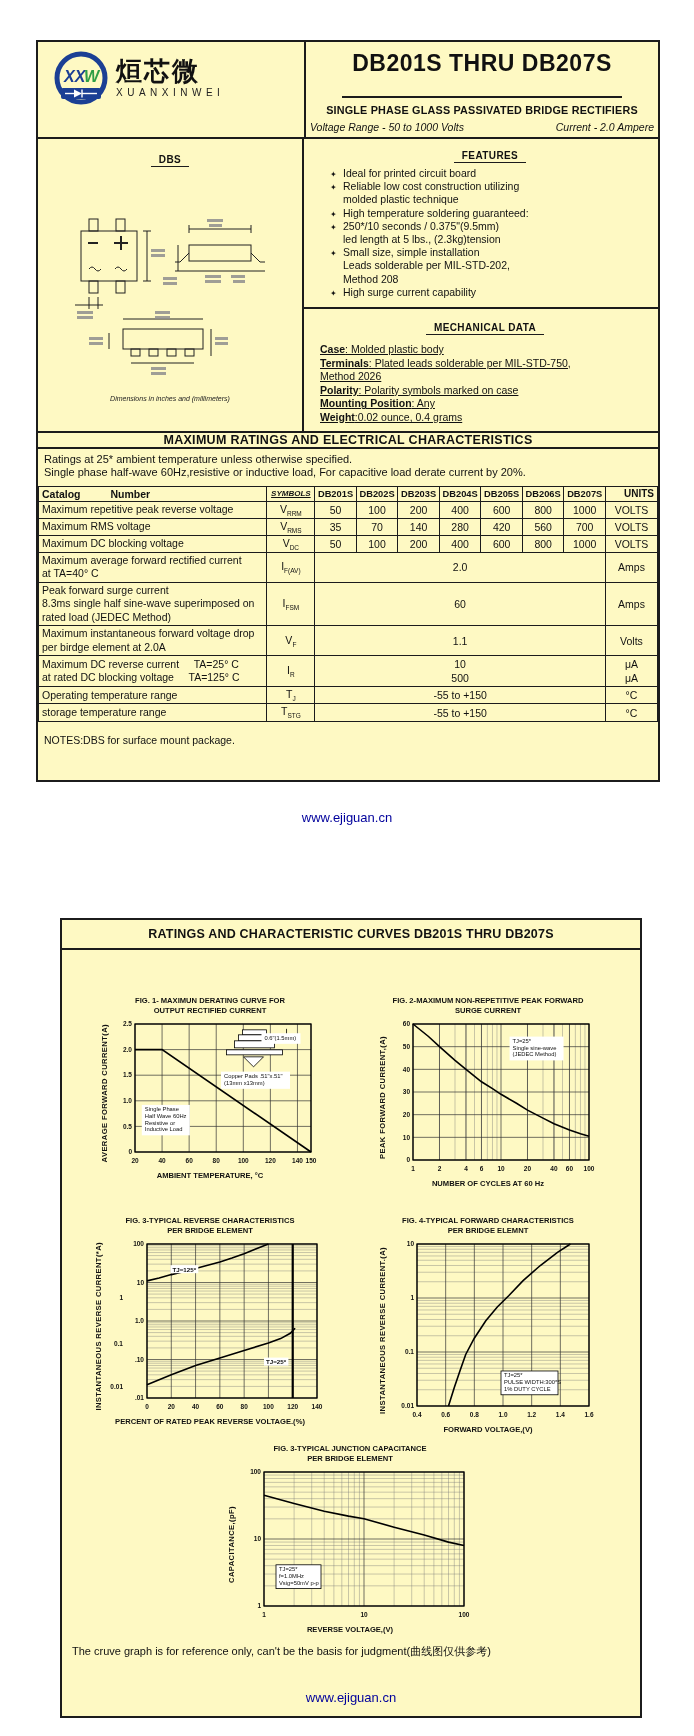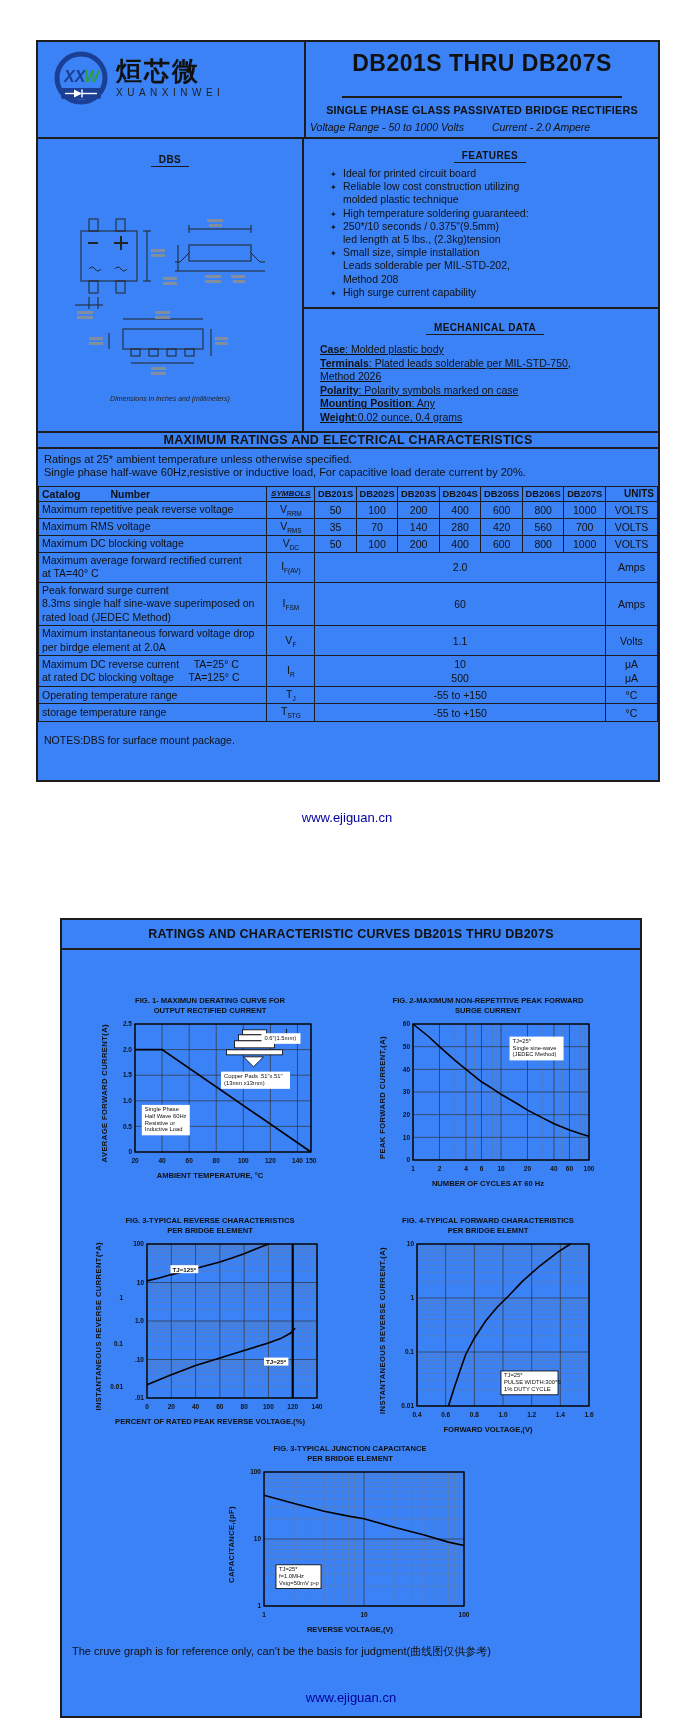--- a/index.html
+++ b/index.html
@@ -1,29 +1,29 @@
 <!DOCTYPE html>
 <html><head>
 <meta charset="utf-8">
 <style>
   html,body{margin:0;padding:0;background:#fff;}
   body{width:694px;height:1736px;position:relative;font-family:"Liberation Sans",sans-serif;color:#111;}
-  .sheet{position:absolute;border:2px solid #1c1c1c;background:#3b82f6;}
+  .sheet{position:absolute;border:2px solid #1c1c1c;background:#fef9c3;}
   .p1{top:40px;left:36px;width:620px;}
   .p2{top:918px;left:60px;width:578px;height:796px;}
   
   .hdr{display:flex;border-bottom:2px solid #1c1c1c;}
   .hdr-left{width:266px;box-sizing:border-box;padding:8px 6px 4px 14px;display:flex;align-items:flex-start;}
   .hdr-right{flex:1;border-left:2px solid #1c1c1c;text-align:center;padding:6px 4px 4px 4px;}
   .brand-txt{margin-left:6px;}
   .brand-cn{font-size:26px;font-weight:bold;letter-spacing:2px;line-height:30px;margin-top:6px;}
   .brand-en{font-size:10px;letter-spacing:4.5px;color:#222;margin-top:1px;}
   .ptitle{display:inline-block;font-size:23px;font-weight:bold;letter-spacing:0.5px;border-bottom:2px solid #1c1c1c;padding:0 10px 19px 10px;margin-top:2px;}
   .psub{font-size:10.8px;font-weight:bold;margin-top:6px;letter-spacing:0.2px;}
-  .pvolt{font-size:10.5px;font-style:italic;margin-top:5px;display:flex;justify-content:flex-start;gap:28px;}
+  .pvolt{font-size:10.5px;font-style:italic;margin-top:5px;display:flex;justify-content:space-between;gap:28px;}
   
   .mid{display:flex;min-height:272px;}
   .mid-left{width:266px;box-sizing:border-box;border-right:2px solid #1c1c1c;text-align:center;padding-top:8px;display:flex;flex-direction:column;}
   .mid-right{flex:1;}
   .sec-h{display:inline-block;font-size:10px;font-weight:bold;border-bottom:1.6px solid #1c1c1c;padding:0 8px 1px 8px;letter-spacing:0.4px;}
   .dbs-wrap{margin-top:2px;}
   .pkg-svg{margin:26px auto 0 auto;display:block;}
   .pkg-cap{font-size:7px;font-style:italic;color:#222;margin-top:16px;}
   .feat{border-bottom:2px solid #1c1c1c;padding:6px 8px 8px 26px;text-align:left;}
   .feat-hwrap,.mech-hwrap{text-align:center;}

